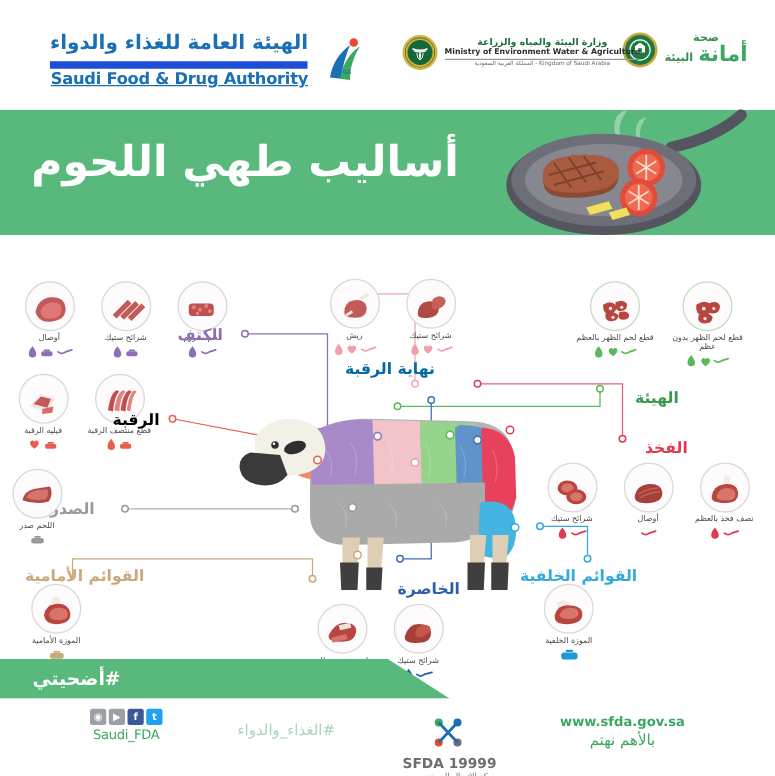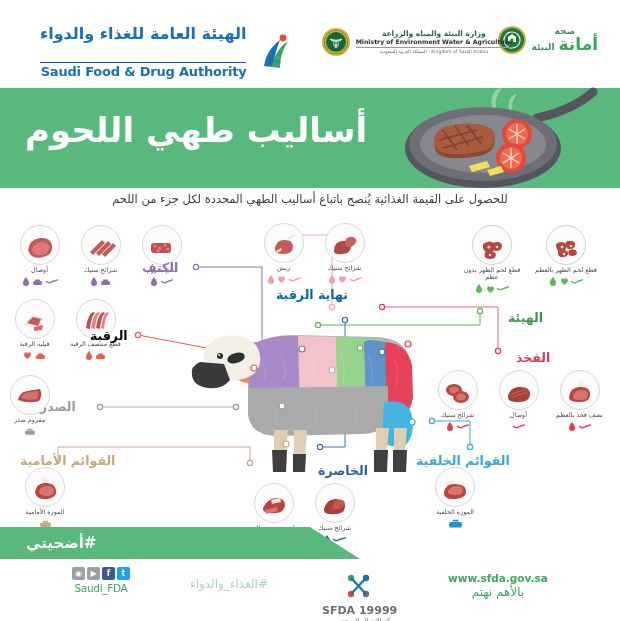--- a/index.html
+++ b/index.html
@@ -22,22 +22,22 @@
           display:flex; align-items:center; justify-content:center; color:#fff; font-size:8px; }
   .seal.gold { background:#17683a; border-color:#d4b23c; }
   .logo-mewa { position:absolute; right:108px; top:28px; display:flex; align-items:center; gap:6px; }
   .mewa-text { text-align:center; line-height:1.25; }
   .mewa-ar { font-size:7.5px; color:#1d6b3e; font-weight:bold; }
   .mewa-en { font-size:6.2px; color:#2d2d2d; font-weight:bold; }
   .mewa-sub { font-size:4.6px; color:#666; border-top:0.5px solid #999; padding-top:1px; margin-top:1px;}
   .logo-sfda { position:absolute; left:40px; top:24px; display:flex; align-items:center; gap:8px; }
   .sfda-text { text-align:right; }
   .sfda-ar { font-size:16px; color:#1a6fb5; font-weight:bold; letter-spacing:-0.3px; }
-  .sfda-en { font-size:13px; color:#1a6fb5; font-weight:bold; border-top:1px solid #1d4ed8;
-             padding-top:1px; margin-top:19px; letter-spacing:-0.2px; font-family:"DejaVu Sans", sans-serif;}
+  .sfda-en { font-size:13px; color:#1a6fb5; font-weight:bold; border-top:6px solid #1d4ed8;
+             padding-top:1px; margin-top:6px; letter-spacing:-0.2px; font-family:"DejaVu Sans", sans-serif;text-decoration:underline;}
   .sfda-mark { width:40px; height:40px; position:relative; }
 
   
   .title-band { position:absolute; left:0; top:88px; width:620px; height:100px; background:#59b97c; }
   .main-title { position:absolute; left:25px; top:22px; font-size:34px; color:#fff; font-weight:bold;
                 letter-spacing:-0.5px; direction:rtl; }
   .pan-wrap { position:absolute; right:8px; top:-6px; width:215px; height:115px; }
 
   .subtitle { position:absolute; left:0; width:620px; top:192px; text-align:center;
               font-size:11.5px; color:#3a3a3a; direction:rtl; }
@@ -182,21 +182,20 @@
         <path d="M104 71 L120 81"></path>
           <path d="M120 71 L104 81"></path>
           <path d="M112 66 L112 86"></path>
       </g>
 
       <path d="M70 84 l18 -5 l3 6 l-18 5 z" fill="#f2e05a"></path>
       <path d="M88 88 l14 -4 l3 6 l-14 4 z" fill="#f2e05a"></path>
     </svg>
   </div>
 
-  <div class="subtitle">للحصول على القيمة الغذائية يُنصح باتباع أساليب الطهي المحددة لكل جزء من اللحم</div>
 
   <div class="canvas">
 
     <svg width="620" height="310" style="position:absolute;left:0;top:0;" aria-hidden="true">
 
       <g stroke="#8e6fb5" stroke-width="1" fill="none">
         <path d="M196 52 L262 52 L262 128 L222 128"></path>
       </g>
       <circle cx="196" cy="52" r="2.6" fill="#fff" stroke="#8e6fb5" stroke-width="1.2"></circle>
       <circle cx="222" cy="128" r="2.6" fill="#fff" stroke="#8e6fb5" stroke-width="1.2"></circle>
@@ -457,21 +456,21 @@
 
     <div class="group" style="right:560px;top:160px;width:58px;">
       <div class="items-row">
         <div class="item">
           <div class="item-circle">
             <svg width="40" height="40" viewBox="0 0 40 40">
                 <path d="M9 24 q1 -7 9 -9 l13 -2 q3 6 -1 12 q-10 3 -21 -1z" fill="#b04a44"></path>
                 <path d="M12 22 q2 -5 8 -6 l9 -1 q1 4 -1 8 q-9 2 -16 -1z" fill="#d4746a"></path>
               </svg>
           </div>
-          <div class="item-label">مفروم صدر</div>
+          <div class="item-label">اللحم صدر</div>
           <div class="methods">
             <span>
                 <svg width="12" height="9" viewBox="0 0 12 9">
                   <rect x="1" y="3.4" width="10" height="4.4" rx="1.8" fill="#9a9a9a"></rect>
                   <rect x="3.4" y="1.8" width="5.2" height="1.4" rx="0.6" fill="#9a9a9a"></rect>
                 </svg>
               </span>
           </div>
         </div>
       </div>
@@ -556,54 +555,20 @@
                 </svg>
               </span>
           </div>
         </div>
       </div>
     </div>
     <div class="group-label" style="position:absolute;left:276px;top:72px;color:#0369a1;">نهاية الرقبة</div>
 
     <div class="group" style="right:0px;top:10px;width:160px;">
       <div class="items-row" style="gap:10px;">
-        <div class="item" style="width:64px;">
-          <div class="item-circle" style="border-color:#bfe0bf;">
-            <svg width="40" height="40" viewBox="0 0 40 40">
-                <g fill="#b8453f">
-                  <path d="M12 18 q7 -5 12 0 q2 6 -4 8 q-9 2 -8 -8z"></path>
-                  <path d="M22 17 q7 -3 9 2 q0 6 -6 6 q-6 0 -3 -8z"></path>
-                  <path d="M14 26 q8 -3 11 2 q0 5 -6 5 q-7 0 -5 -7z"></path>
-                </g>
-                <g fill="#efe7de">
-                  <circle cx="18" cy="21" r="1.5"></circle>
-                  <circle cx="26" cy="21" r="1.3"></circle>
-                  <circle cx="19" cy="29" r="1.3"></circle>
-                </g>
-              </svg>
-          </div>
-          <div class="item-label">قطع لحم الظهر بدون عظم</div>
-          <div class="methods">
-            <span>
-                <svg width="8" height="10" viewBox="0 0 8 10">
-                  <path d="M4 0 q3 4 3 6 a3 3 0 0 1 -6 0 q0 -3 3 -6z" fill="#5bb85b"></path>
-                </svg>
-              </span>
-            <span>
-                <svg width="9" height="9" viewBox="0 0 9 9">
-                  <path d="M4.5 8 C1 5.5 0.4 3.4 1.6 2 C2.7 0.8 4 1.4 4.5 2.4 C5 1.4 6.3 0.8 7.4 2 C8.6 3.4 8 5.5 4.5 8z" fill="#5bb85b"></path>
-                </svg>
-              </span>
-            <span>
-                <svg width="12" height="6" viewBox="0 0 12 6">
-                  <path d="M0.5 2.5 q3 2.5 6 0 l5 -1.6" stroke="#5bb85b" stroke-width="1.4" fill="none" stroke-linecap="round"></path>
-                </svg>
-              </span>
-          </div>
-        </div>
         <div class="item" style="width:64px;">
           <div class="item-circle" style="border-color:#bfe0bf;">
             <svg width="40" height="40" viewBox="0 0 40 40">
                 <g fill="#b8453f">
                   <path d="M11 18 q6 -4 10 0 q2 5 -3 7 q-7 2 -7 -7z"></path>
                   <path d="M21 16 q6 -3 9 1 q1 5 -4 6 q-6 1 -5 -7z"></path>
                   <path d="M13 25 q6 -3 10 1 q1 4 -4 5 q-7 1 -6 -6z"></path>
                   <path d="M24 24 q6 -2 8 2 q0 4 -5 4 q-5 0 -3 -6z"></path>
                 </g>
                 <g fill="#efe7de">
@@ -625,20 +590,54 @@
                   <path d="M4.5 8 C1 5.5 0.4 3.4 1.6 2 C2.7 0.8 4 1.4 4.5 2.4 C5 1.4 6.3 0.8 7.4 2 C8.6 3.4 8 5.5 4.5 8z" fill="#5bb85b"></path>
                 </svg>
               </span>
             <span>
                 <svg width="12" height="6" viewBox="0 0 12 6">
                   <path d="M0.5 2.5 q3 2.5 6 0 l5 -1.6" stroke="#5bb85b" stroke-width="1.4" fill="none" stroke-linecap="round"></path>
                 </svg>
               </span>
           </div>
         </div>
+        <div class="item" style="width:64px;">
+          <div class="item-circle" style="border-color:#bfe0bf;">
+            <svg width="40" height="40" viewBox="0 0 40 40">
+                <g fill="#b8453f">
+                  <path d="M12 18 q7 -5 12 0 q2 6 -4 8 q-9 2 -8 -8z"></path>
+                  <path d="M22 17 q7 -3 9 2 q0 6 -6 6 q-6 0 -3 -8z"></path>
+                  <path d="M14 26 q8 -3 11 2 q0 5 -6 5 q-7 0 -5 -7z"></path>
+                </g>
+                <g fill="#efe7de">
+                  <circle cx="18" cy="21" r="1.5"></circle>
+                  <circle cx="26" cy="21" r="1.3"></circle>
+                  <circle cx="19" cy="29" r="1.3"></circle>
+                </g>
+              </svg>
+          </div>
+          <div class="item-label">قطع لحم الظهر بدون عظم</div>
+          <div class="methods">
+            <span>
+                <svg width="8" height="10" viewBox="0 0 8 10">
+                  <path d="M4 0 q3 4 3 6 a3 3 0 0 1 -6 0 q0 -3 3 -6z" fill="#5bb85b"></path>
+                </svg>
+              </span>
+            <span>
+                <svg width="9" height="9" viewBox="0 0 9 9">
+                  <path d="M4.5 8 C1 5.5 0.4 3.4 1.6 2 C2.7 0.8 4 1.4 4.5 2.4 C5 1.4 6.3 0.8 7.4 2 C8.6 3.4 8 5.5 4.5 8z" fill="#5bb85b"></path>
+                </svg>
+              </span>
+            <span>
+                <svg width="12" height="6" viewBox="0 0 12 6">
+                  <path d="M0.5 2.5 q3 2.5 6 0 l5 -1.6" stroke="#5bb85b" stroke-width="1.4" fill="none" stroke-linecap="round"></path>
+                </svg>
+              </span>
+          </div>
+        </div>
       </div>
     </div>
     <div class="group-label" style="position:absolute;left:508px;top:95px;color:#3a9a4a;">الهيئة</div>
 
     <div class="group" style="right:10px;top:155px;width:180px;">
       <div class="items-row">
         <div class="item">
           <div class="item-circle">
             <svg width="40" height="40" viewBox="0 0 40 40">
                 <ellipse cx="17" cy="19" rx="8" ry="6" fill="#b8453f"></ellipse>

